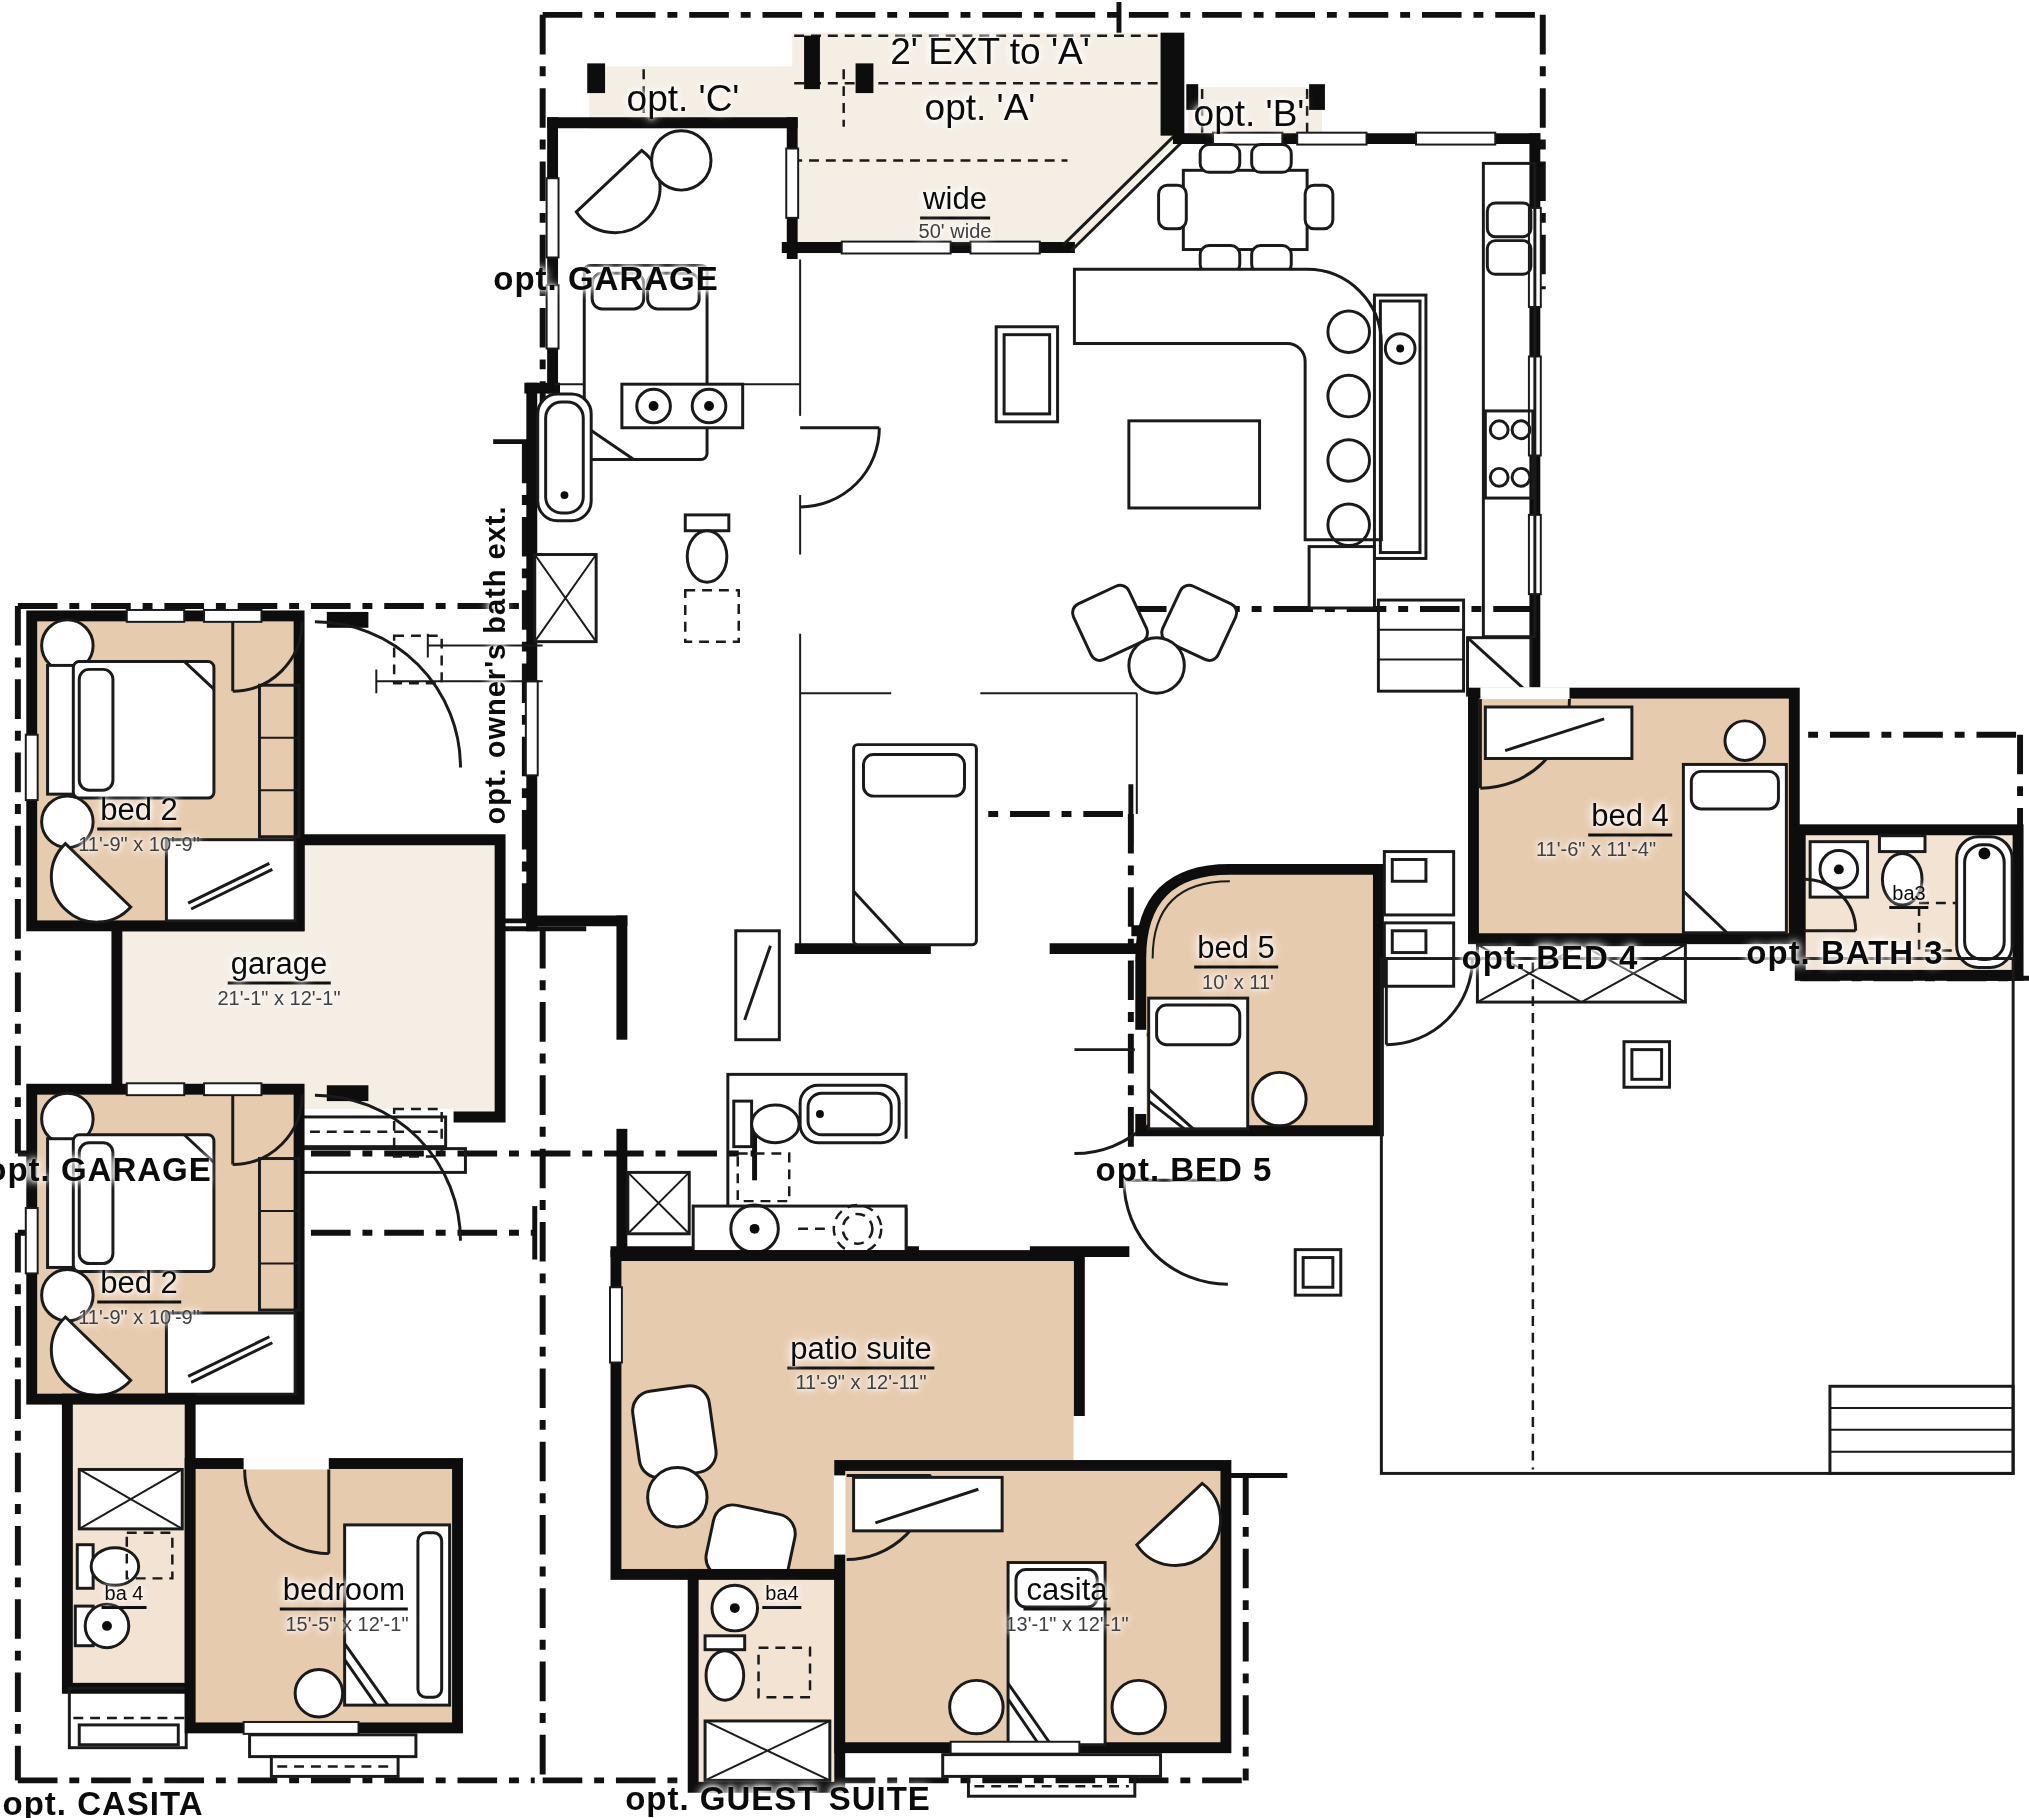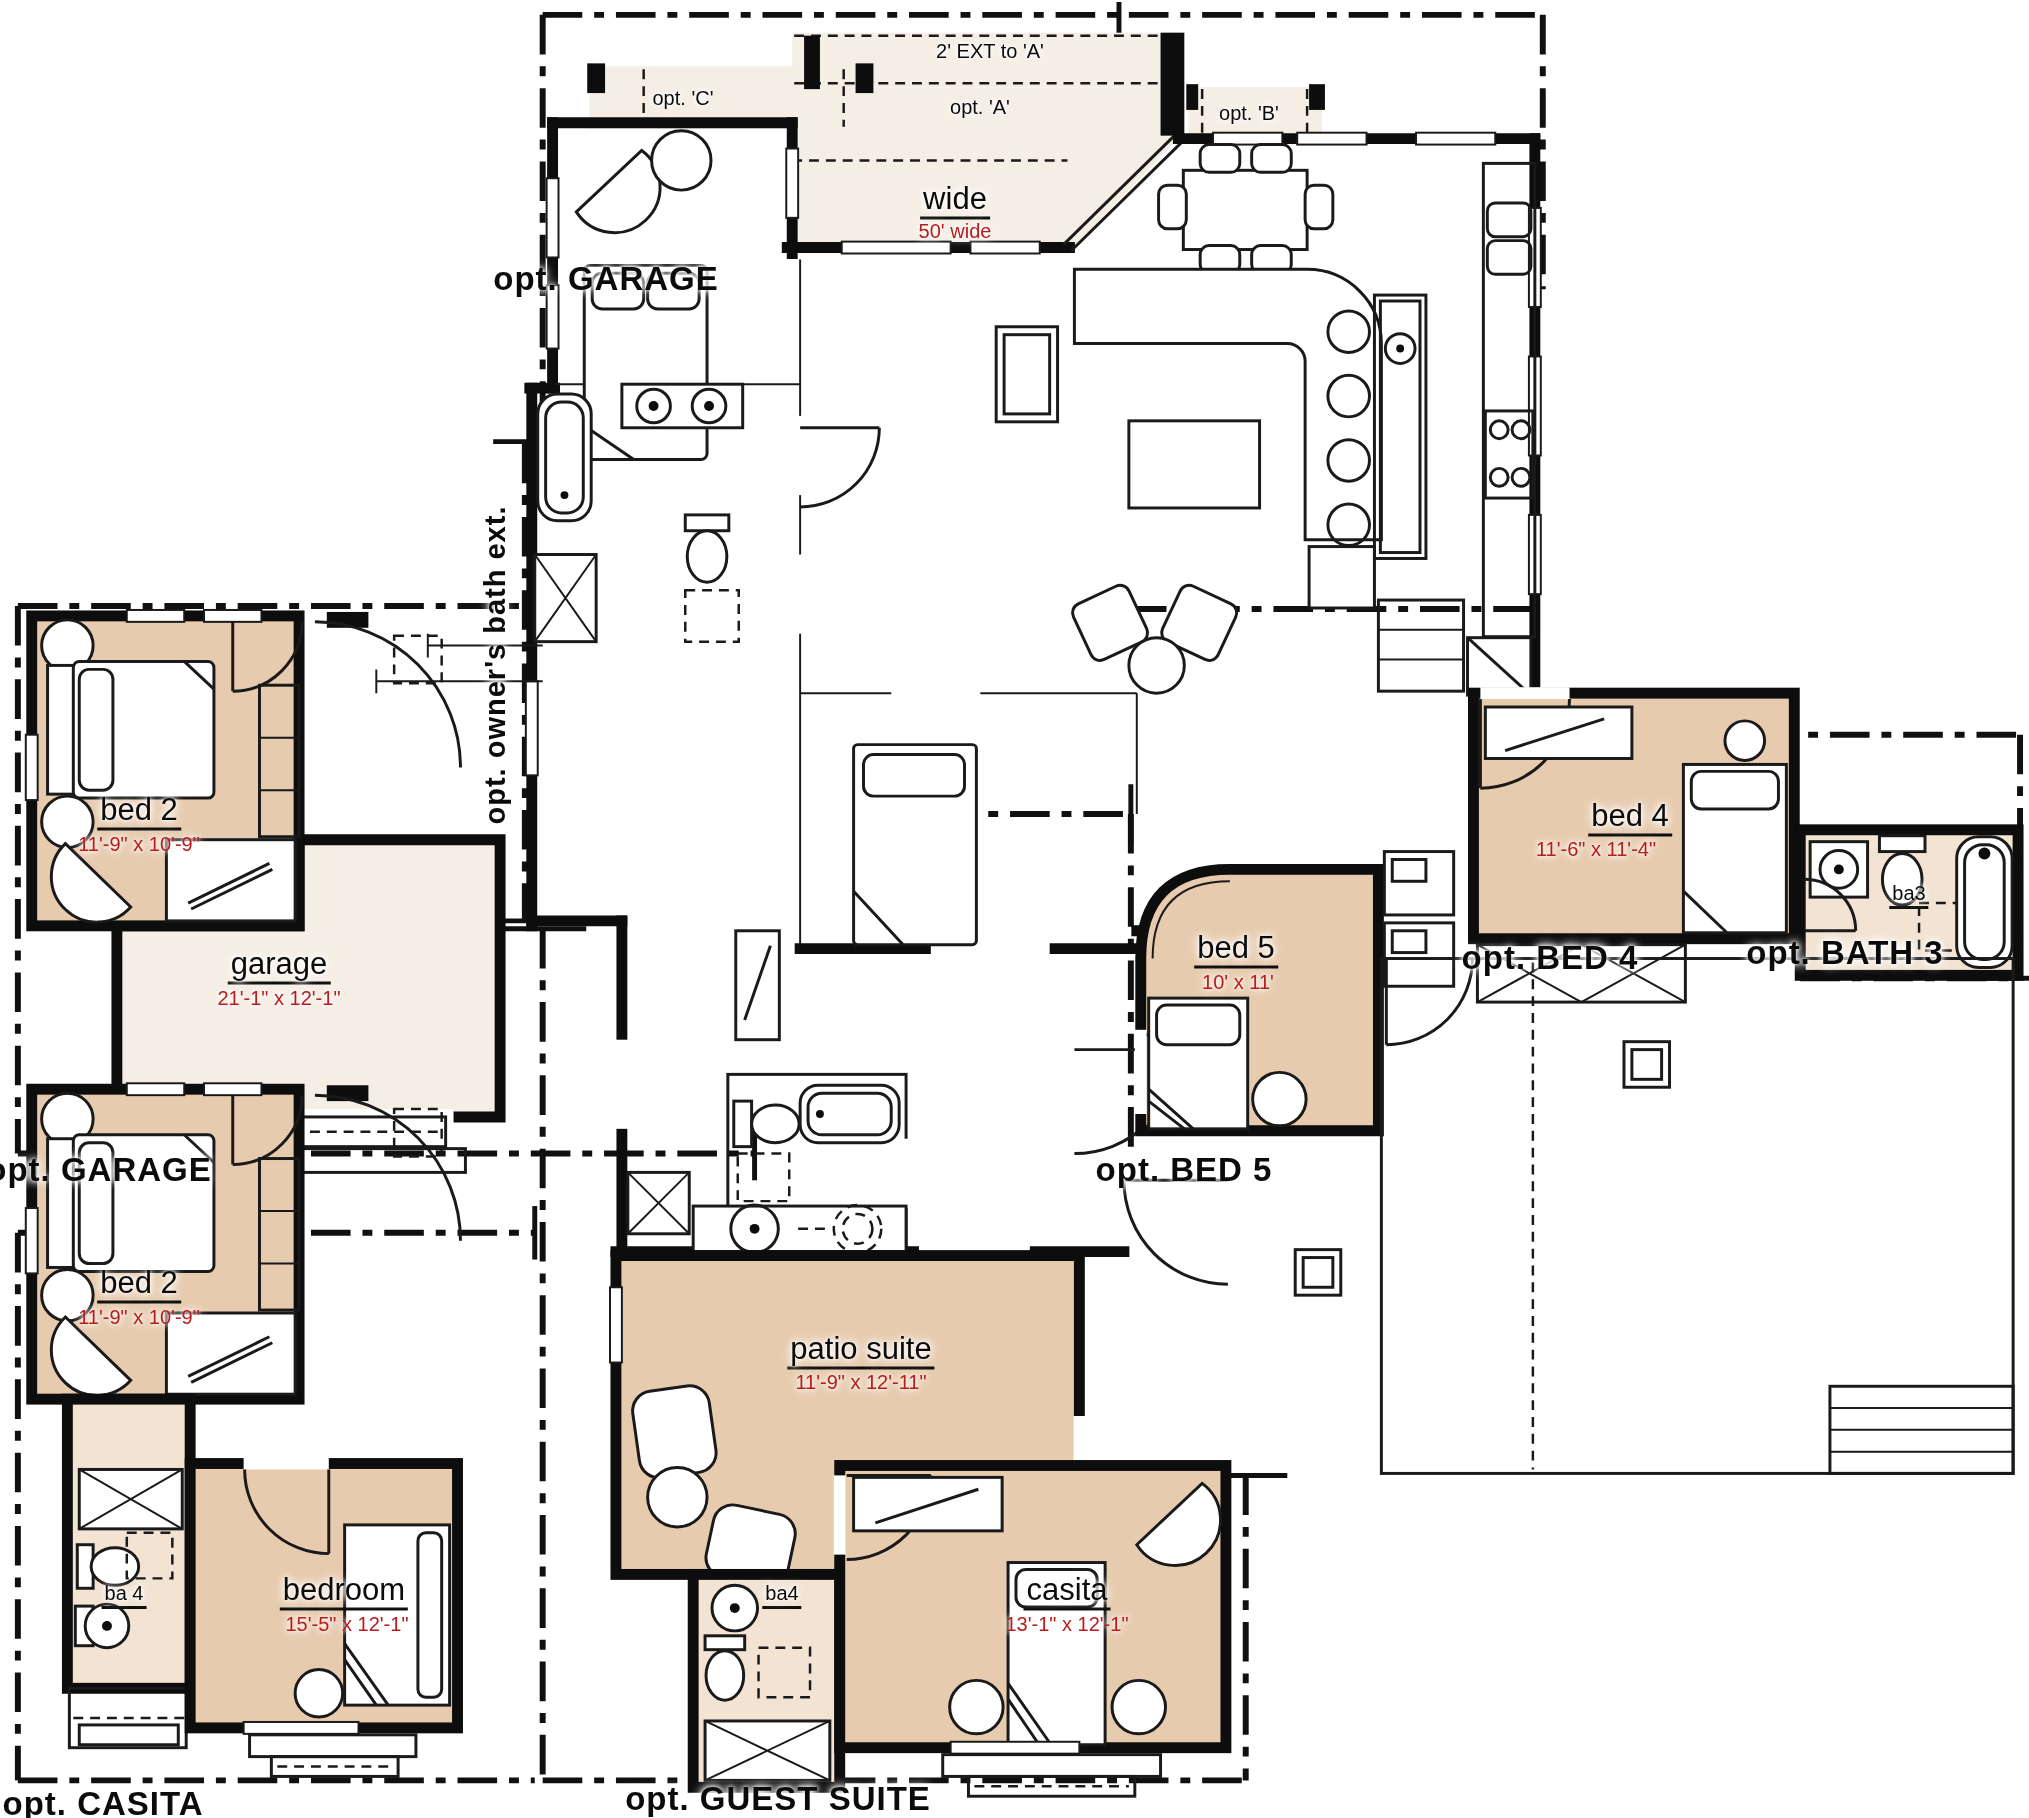--- a/index.html
+++ b/index.html
@@ -4,22 +4,22 @@
 <style>
   html,body{margin:0;padding:0;background:#fff}
   #plan{position:relative;width:2030px;height:1819px;background:#fff;overflow:hidden;
         font-family:"Liberation Sans",sans-serif}
   #draw{position:absolute;left:0;top:0}
   .lbl{position:absolute;transform:translate(-50%,-50%);color:#0b0b0b;white-space:nowrap;
        line-height:1;text-shadow:0 0 4px #fff,0 0 8px #fff,0 0 12px #fff;z-index:5}
   .opt{font-weight:700;font-size:33px;letter-spacing:1px}
   .room{font-size:31px;border-bottom:3px solid #0b0b0b;padding:0 3px 3px 3px}
   .room.sm{font-size:20px}
-  .dim{font-size:20px;color:#b91c1c;border:none}
-  .small-opt{font-size:20px}
+  .dim{font-size:20px;color:#404040;border:none}
+  .small-opt{font-size:37px}
   .vert{transform:translate(-50%,-50%) rotate(-90deg);font-weight:700;font-size:29px;letter-spacing:1px}
   
   .wall{stroke:#0d0d0d;stroke-width:11;fill:none;stroke-linecap:square}
   .thin{stroke:#1a1a1a;stroke-width:3;fill:none}
   .thin2{stroke:#1a1a1a;stroke-width:2;fill:none}
   .furn{stroke:#1a1a1a;stroke-width:3;fill:#fff}
   .furnNf{stroke:#1a1a1a;stroke-width:3;fill:none}
   .dash{stroke:#1a1a1a;stroke-width:2.5;fill:none;stroke-dasharray:10 7}
   .dashdot{stroke:#101010;stroke-width:6;fill:none;stroke-dasharray:40 12 10 12}
   .tick{stroke:#101010;stroke-width:5;fill:none}

